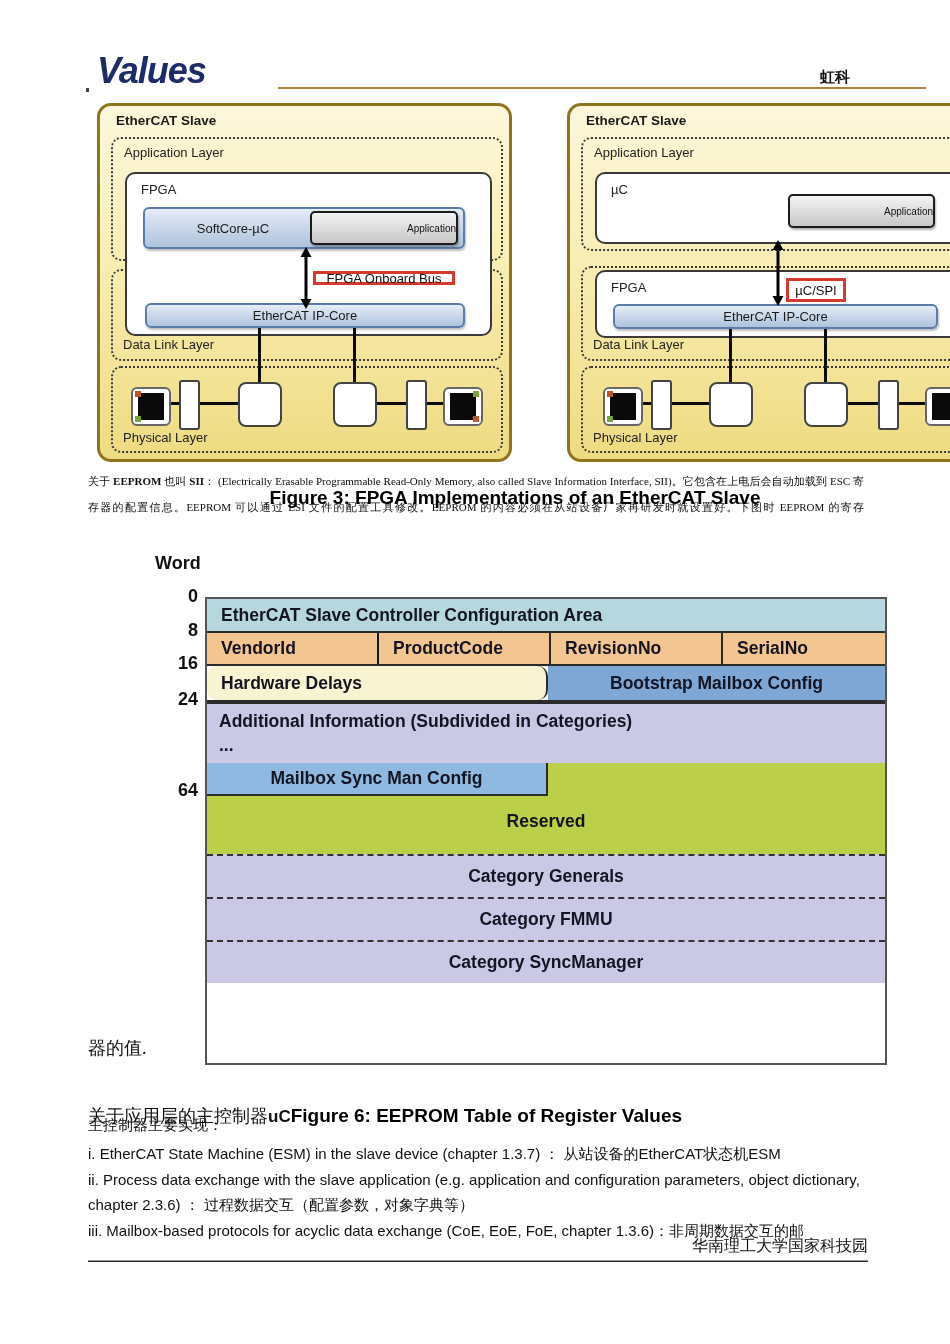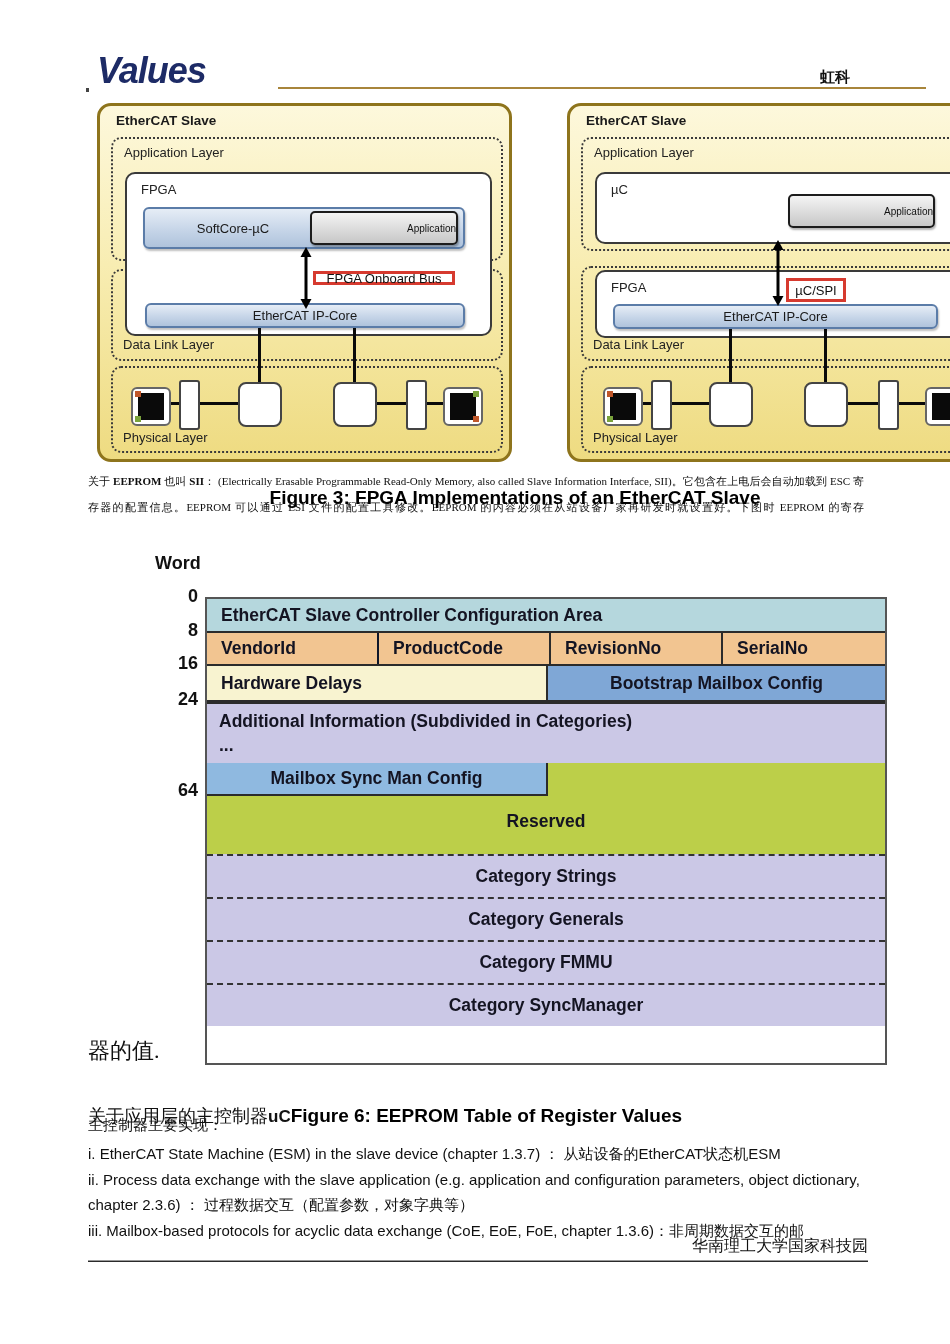--- a/index.html
+++ b/index.html
@@ -227,55 +227,52 @@
         </div>
       <div class="tcell cellpad" style="width:172px; border-right:2px solid #2b2b2b;">
           <span>RevisionNo</span>
         </div>
       <div class="tcell cellpad" style="flex:1;">
           <span>SerialNo</span>
         </div>
     </div>
 
     <div class="trow sep-b" style="height:36px;">
-      <div class="tcell cellpad" style="width: 341px; border-right: 2px solid rgb(43, 43, 43); background-color: rgb(248, 243, 208);">
+      <div class="tcell cellpad" style="width: 341px; border-right: 2px solid rgb(43, 43, 43); background-color: rgb(248, 243, 208); border-radius: 10px;">
           <span>Hardware Delays</span>
         </div>
       <div class="tcell" style="flex: 1 1 0%; justify-content: center; background-color: rgb(127, 167, 214);">
           <span>Bootstrap Mailbox Config</span>
         </div>
     </div>
 
     <div style="position: relative; width: 100%; height: 61px; border-top: 2px solid rgb(43, 43, 43); padding: 7px 0px 0px 12px; background-color: rgb(203, 200, 230);">
       <div>Additional Information (Subdivided in Categories)</div>
       <div style="margin-top:3px;">...</div>
     </div>
 
     <div style="position: relative; width: 100%; height: 91px; background-color: rgb(188, 207, 73);">
       <div class="tcell" style="position: absolute; left: 0px; top: 0px; width: 341px; height: 33px; justify-content: center; border-right: 2px solid rgb(43, 43, 43); border-bottom: 2px solid rgb(43, 43, 43); background-color: rgb(143, 185, 224);">
         <span>Mailbox Sync Man Config</span>
       </div>
       <div style="position:absolute; left:0; top:48px; width:100%; text-align:center;">Reserved</div>
     </div>
 
     <div class="cat-row" style="height: 43px; background-color: rgb(203, 200, 230);">
-        <span>Category Strings</span>
-      </div>
-    <div class="cat-row" style="height: 43px; background-color: rgb(203, 200, 230);">
         <span>Category Generals</span>
       </div>
     <div class="cat-row" style="height: 43px; background-color: rgb(203, 200, 230);">
         <span>Category FMMU</span>
       </div>
     <div class="cat-row" style="height: 43px; background-color: rgb(203, 200, 230);">
         <span>Category SyncManager</span>
       </div>
   </div>
 
-  <div class="abs serif" style="left:88px; top:1036px; font-size:22px;">器的值.</div>
+  <div class="abs serif" style="left:88px; top:1036px; font-size:18px;">器的值.</div>
 
   <div class="abs" style="left:88px; top:1082px; white-space:nowrap;margin-top:22px;">
     <span class="serif" style="font-size:18px;">关于应用层的主控制器</span><span style="font-weight:bold; font-size:17px;">uC</span><span class="fig-caption">Figure 6: EEPROM Table of Register Values</span>
   </div>
 
   <div class="abs" style="left:88px; top:1116px; font-size:15px;">主控制器主要实现：</div>
 
   <div class="abs list-block" style="left:88px; top:1141px; width:786px;">
     <div>i. EtherCAT State Machine (ESM) in the slave device (chapter 1.3.7) ： 从站设备的EtherCAT状态机ESM</div>
     <div>ii. Process data exchange with the slave application (e.g. application and configuration parameters, object dictionary, chapter 2.3.6) ： 过程数据交互（配置参数，对象字典等）</div>

